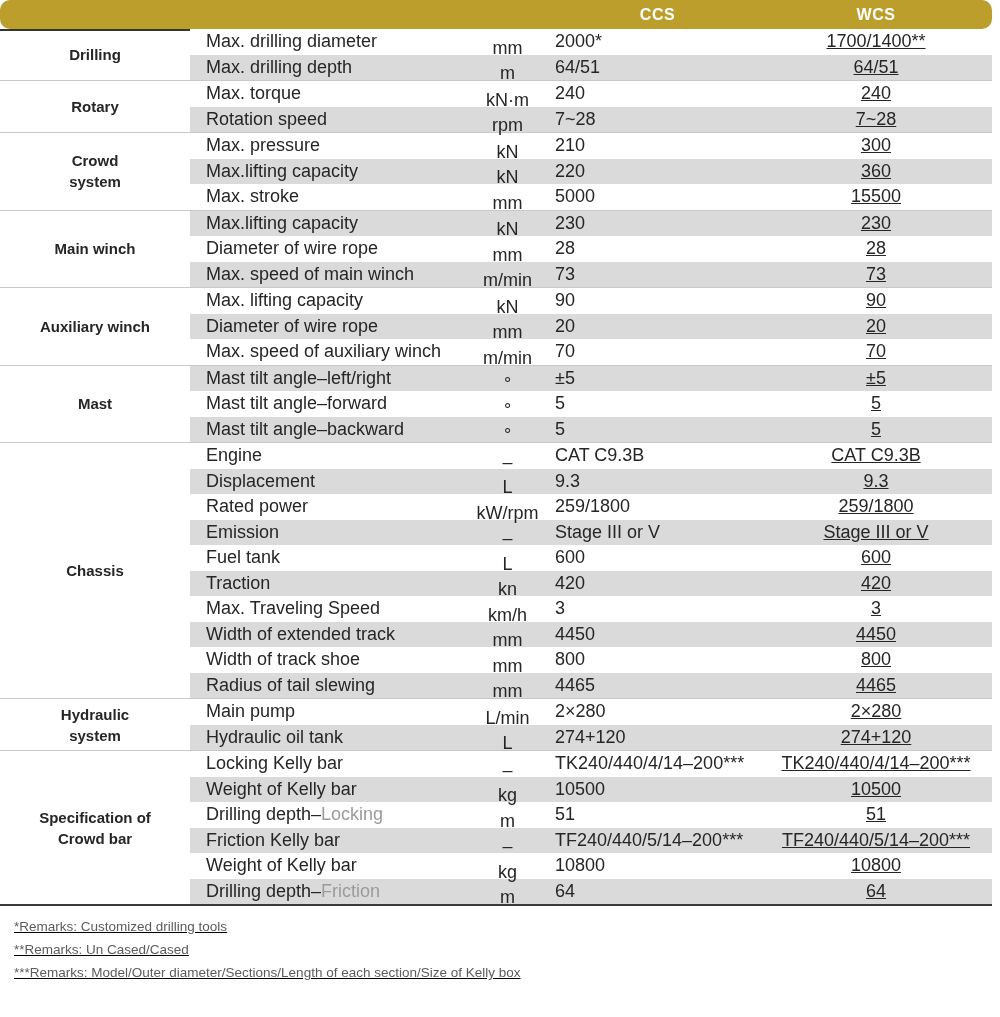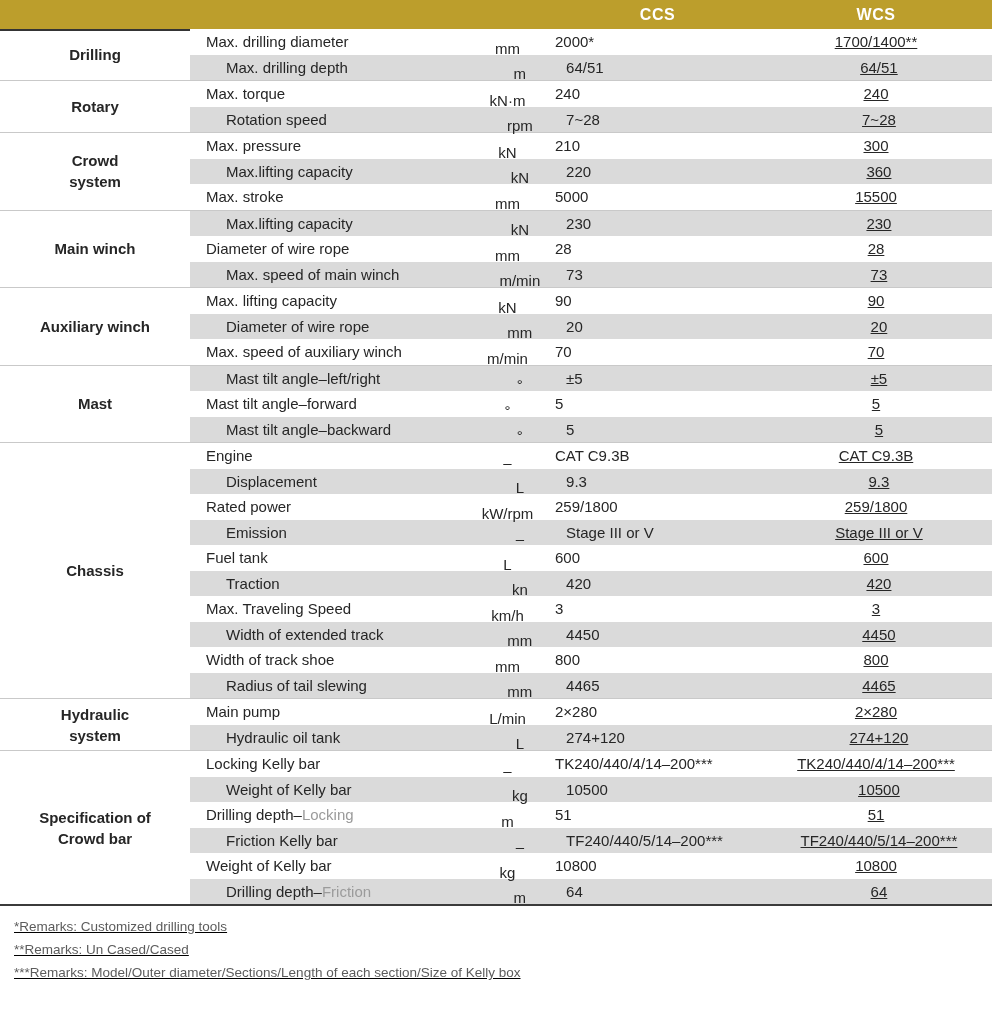--- a/index.html
+++ b/index.html
@@ -17,20 +17,21 @@
   }
   .spec-table {
     width: 992px;
     border-bottom: 2px solid #3b3b3b;
   }
   
   .thead {
     display: flex;
     height: 29px;
     background: #BC9E2C;
+    border-radius: 10px;
   }
   .h-spacer {
     width: 555px;
     position: relative;
   }
   .h-spacer::after {            
     content: "";
     position: absolute;
     left: 0;
     bottom: -2px;
@@ -66,24 +67,24 @@
     font-size: 15px;
     color: #262626;
     white-space: pre-line;
     line-height: 1.4;
   }
   .rows { width: 802px; }
   .row {
     display: flex;
     height: 25.5px;
     align-items: center;
-    font-size: 15px;
+    font-size: 18px;
     color: #262626;
   }
-  .row.alt { background: #DADADA; padding-left: 20px; }
+  .row.alt { background: #DADADA; }
   .cell { box-sizing: border-box; }
   .cell.param {
     width: 270px;
     padding-left: 16px;
     text-align: left;
     white-space: nowrap;
   }
   .cell.unit { width: 95px;  text-align: center; margin-top: 13px; }
   .cell.ccs  { width: 205px; text-align: left; }
   .cell.wcs  { width: 232px; text-align: center; text-decoration: underline; }

